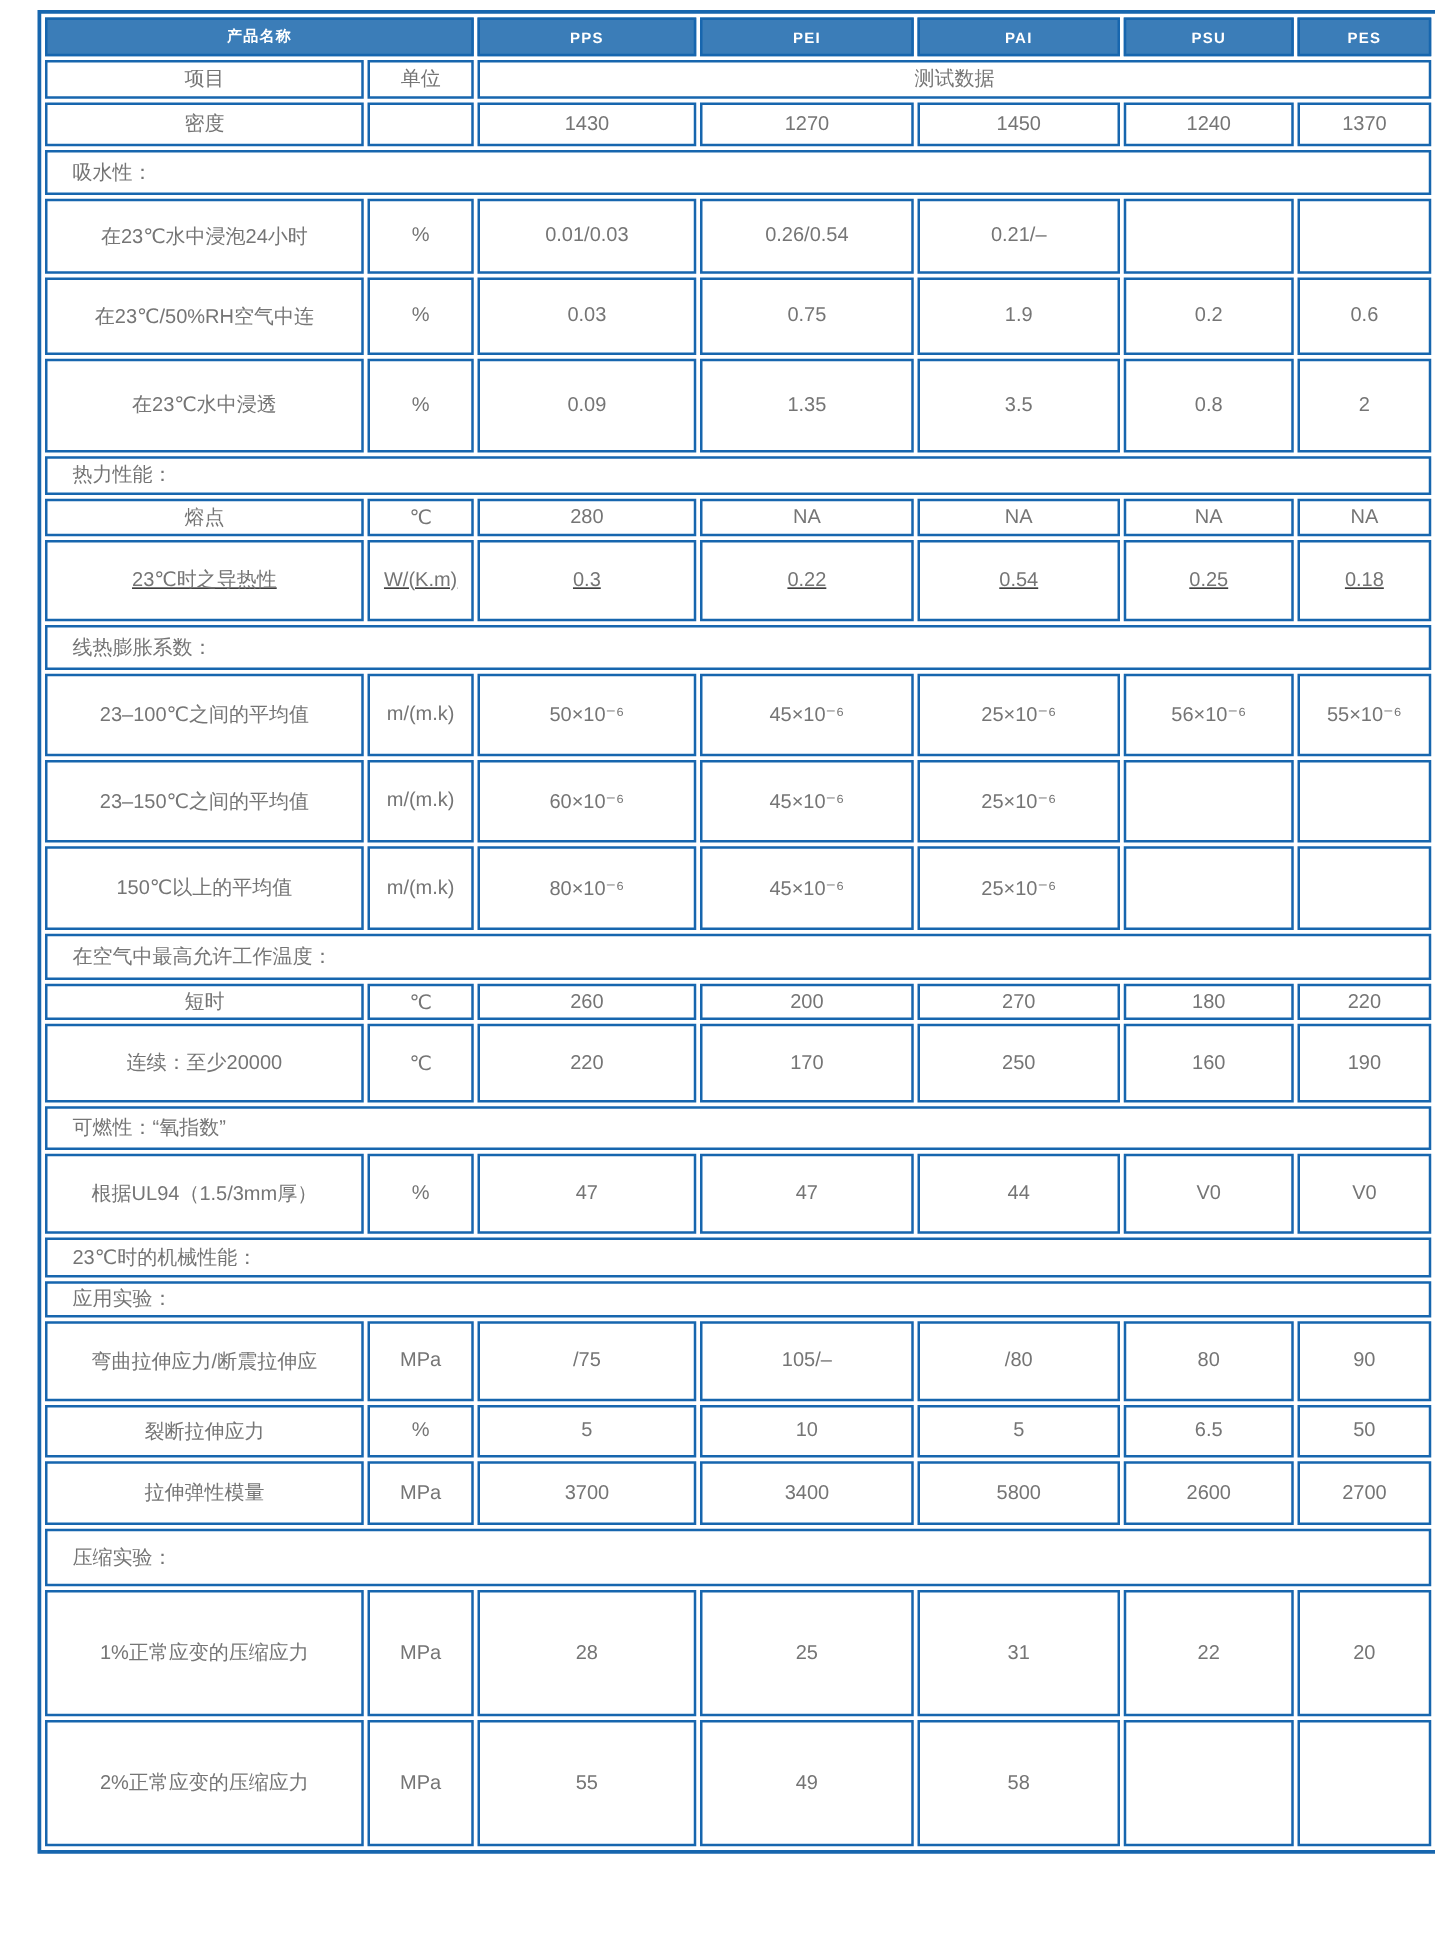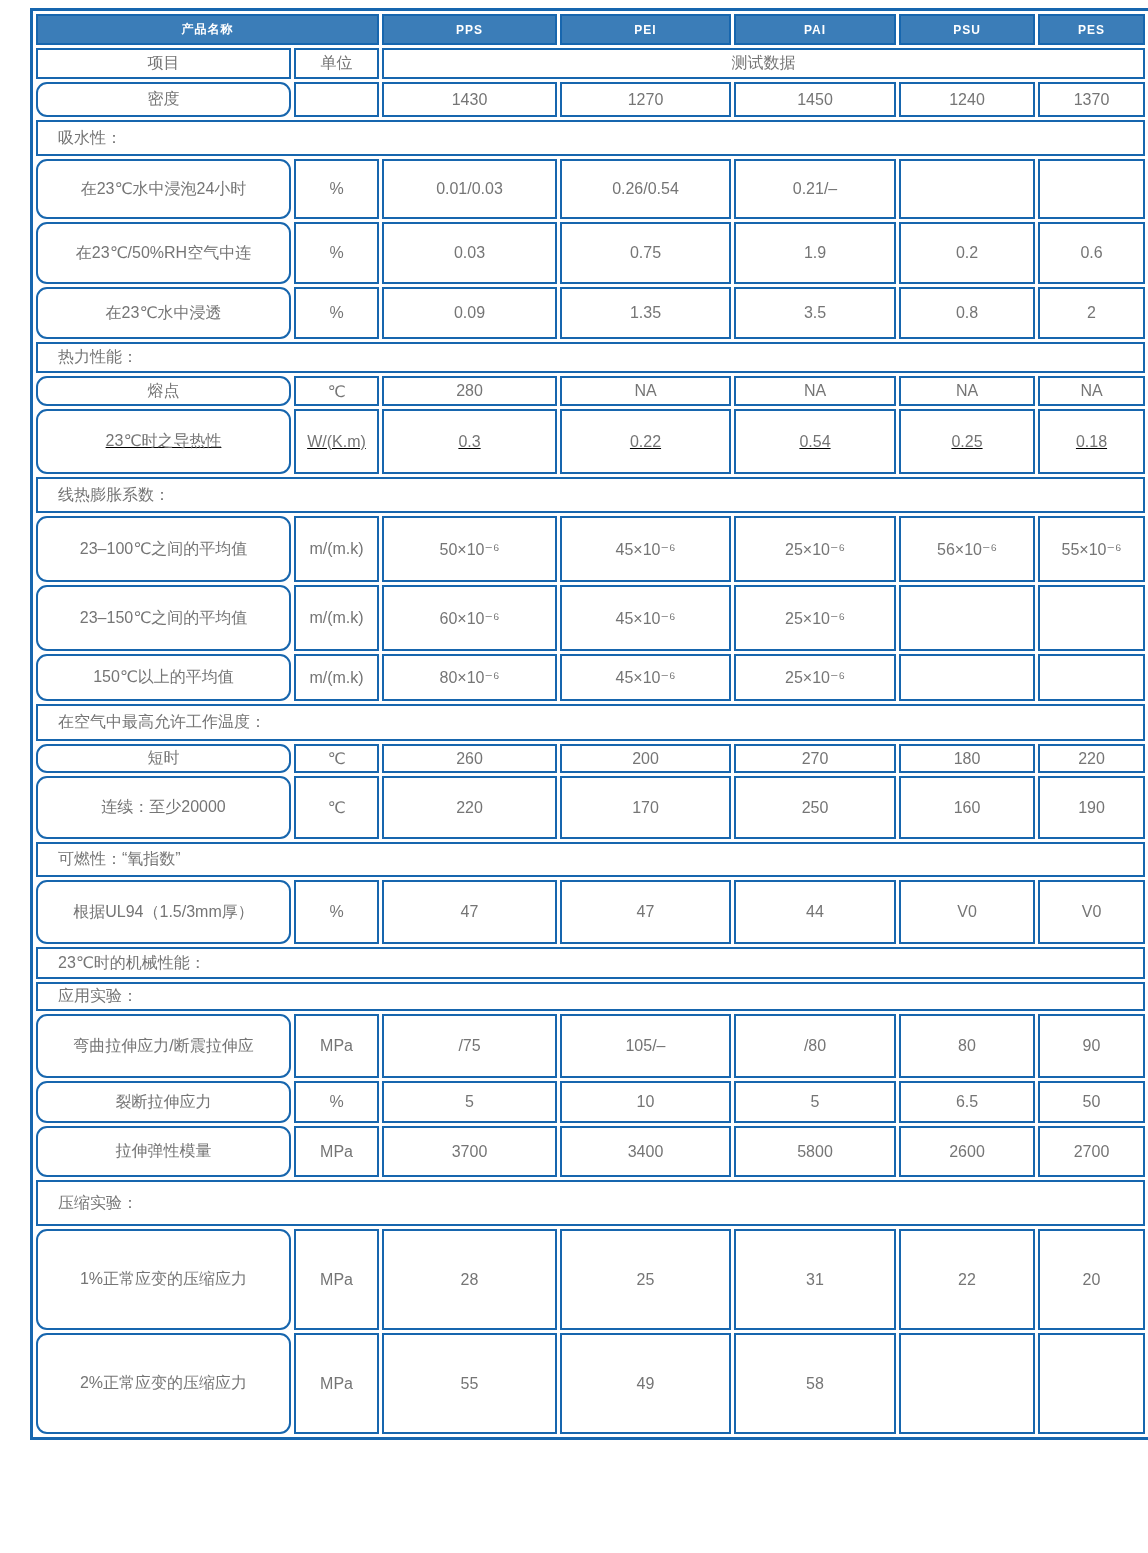--- a/index.html
+++ b/index.html
@@ -14,21 +14,21 @@
     font-family:"Liberation Sans","DejaVu Sans",sans-serif;}
   .wrap{width:1148px;box-sizing:border-box;padding:8px 30px 10px 30px;}
   table{border-collapse:separate;border-spacing:3px;width:1088px;
     table-layout:fixed;border:3px solid var(--border);background:var(--page-bg);}
   th,td{border:2px solid var(--border);box-sizing:border-box;
     text-align:center;vertical-align:middle;color:var(--text);
     font-size:16px;padding:2px 6px;background:#fff;overflow:hidden;}
   tr.head th{background:var(--header-bg);color:var(--header-text);
     font-size:12px;font-weight:bold;letter-spacing:1px;}
   td.section{text-align:left;padding-left:20px;}
-  td.lbl{text-align:center;border-radius:11px;}
+  td.lbl{text-align:center;}
 </style>
 </head>
 <body>
 
 <div class="wrap">
   <table>
     <colgroup>
       <col style="width:255px">
       <col style="width:85px">
       <col style="width:175px">
@@ -74,21 +74,21 @@
         </tr>
         <tr style="height: 62px;">
           <td class="lbl">在23℃/50%RH空气中连</td>
           <td>%</td>
           <td>0.03</td>
           <td>0.75</td>
           <td>1.9</td>
           <td>0.2</td>
           <td>0.6</td>
         </tr>
-        <tr style="height: 52px; margin-top: 30px;">
+        <tr style="height: 75px; margin-top: 30px;">
           <td class="lbl">在23℃水中浸透</td>
           <td>%</td>
           <td>0.09</td>
           <td>1.35</td>
           <td>3.5</td>
           <td>0.8</td>
           <td>2</td>
         </tr>
         <tr style="height: 31px;">
           <td colspan="7" class="section">热力性能：</td>
@@ -125,21 +125,21 @@
         </tr>
         <tr style="height: 66px;">
           <td class="lbl">23–150℃之间的平均值</td>
           <td>m/(m.k)</td>
           <td>60×10⁻⁶</td>
           <td>45×10⁻⁶</td>
           <td>25×10⁻⁶</td>
           <td></td>
           <td></td>
         </tr>
-        <tr style="height: 47px; padding-left: 48px;">
+        <tr style="height: 67px; padding-left: 48px;">
           <td class="lbl">150℃以上的平均值</td>
           <td>m/(m.k)</td>
           <td>80×10⁻⁶</td>
           <td>45×10⁻⁶</td>
           <td>25×10⁻⁶</td>
           <td></td>
           <td></td>
         </tr>
         <tr style="height: 37px; padding-left: 47px;">
           <td colspan="7" class="section">在空气中最高允许工作温度：</td>

